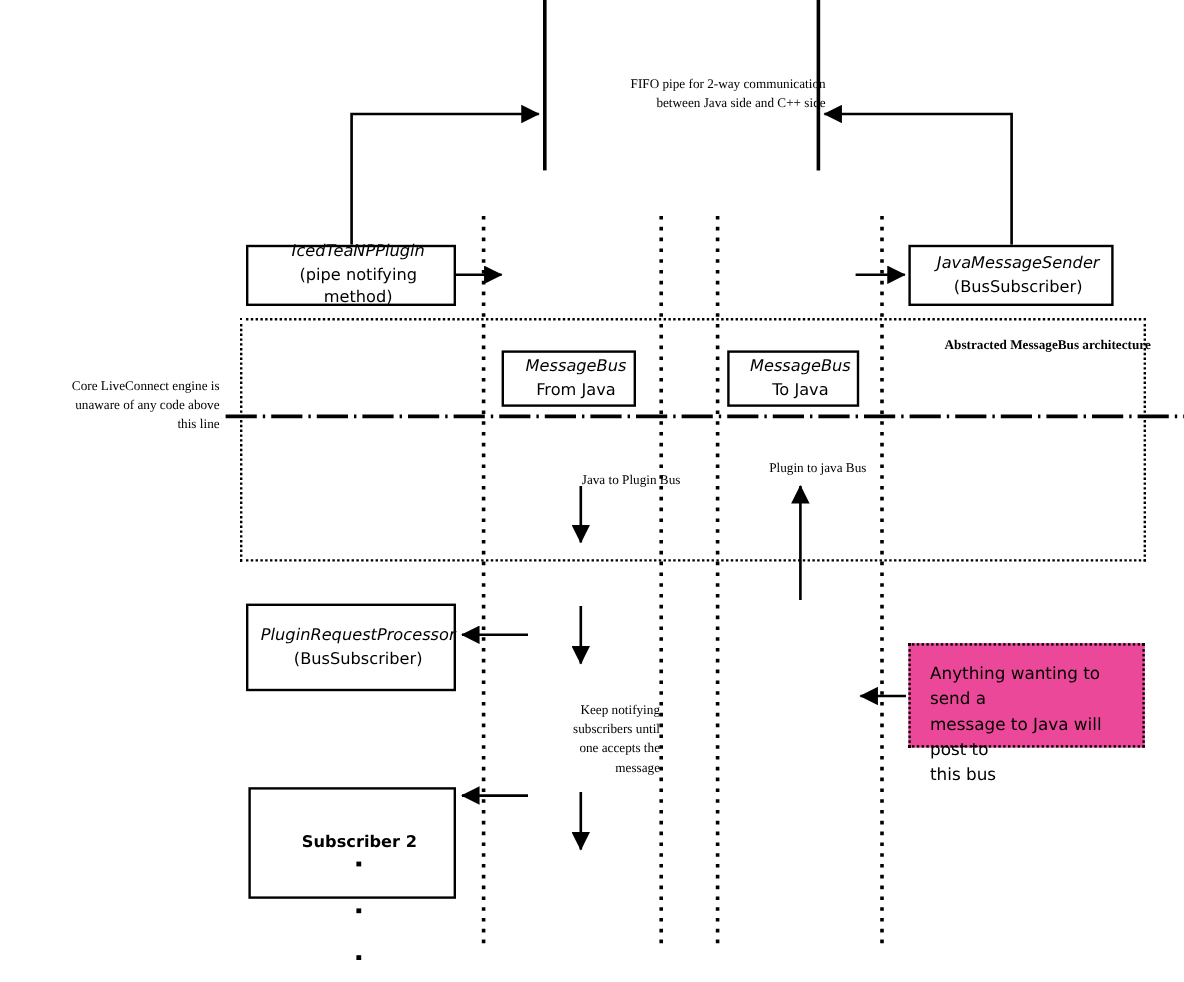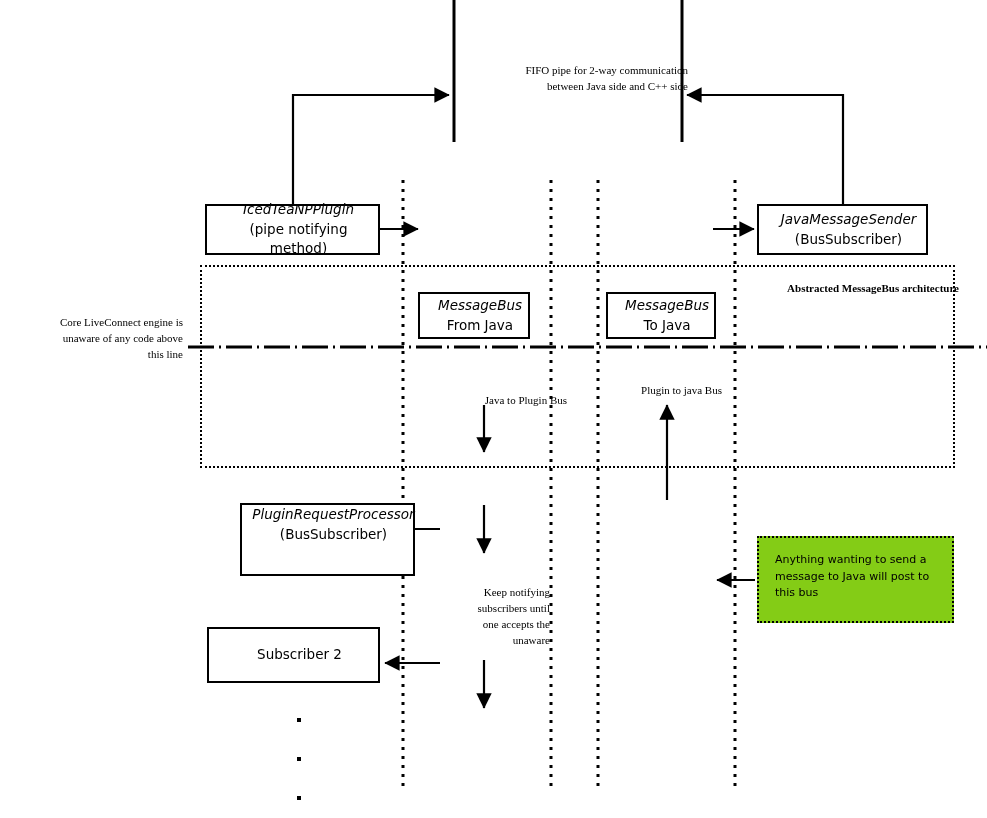--- a/index.html
+++ b/index.html
@@ -60,22 +60,22 @@
     position: absolute;
     box-sizing: border-box;
     border: 2px dotted #000;
     background: transparent;
     z-index: 1;
   }
   .note-box {
     position: absolute;
     box-sizing: border-box;
     border: 2px dotted #000;
-    background: #84cc16;
-    font-size: 11px;
+    background: #ec4899;
+    font-size: 14px;
     line-height: 1.5;
     padding: 14px 14px 10px 16px;
     z-index: 3;
     white-space: pre-line;
   }
   .ellipsis-dots {
     position: absolute;
     z-index: 4;
     display: flex;
     flex-direction: column;
@@ -149,46 +149,46 @@
   <div class="node" style="left:418px; top:292px; width:112px; height:47px;">
     <span class="line-italic">MessageBus</span>
     <span>From Java</span>
   </div>
 
   <div class="node" style="left:606px; top:292px; width:110px; height:47px;">
     <span class="line-italic">MessageBus</span>
     <span>To Java</span>
   </div>
 
-  <div class="node" style="left:205px; top:503px; width:175px; height:73px; justify-content:flex-start;margin-left:35px;">
+  <div class="node" style="left:205px; top:503px; width:175px; height:73px; justify-content:center;">
     <span class="line-italic">PluginRequestProcessor</span>
     <span>(BusSubscriber)</span>
   </div>
 
-  <div class="node" style="left:207px; top:627px; width:173px; height:56px;">
+  <div class="node" style="left:207px; top:656px; width:173px; height:93px;font-weight:bold;">
     <span>Subscriber 2</span>
   </div>
 
   <div class="free-text" style="left:458px; top:63px; width:230px;">FIFO pipe for 2-way communication
 between Java side and C++ side</div>
 
   <div class="free-text" style="left:3px; top:315px; width:180px;">Core LiveConnect engine is
 unaware of any code above
 this line</div>
 
   <div class="free-text bold" style="left:784px; top:281px; width:175px;">Abstracted MessageBus architecture</div>
 
   <div class="free-text" style="left:427px; top:373px; width:140px;margin-top:20px;">Java to Plugin Bus</div>
 
   <div class="free-text" style="left:582px; top:383px; width:140px;">Plugin to java Bus</div>
 
   <div class="free-text" style="left:440px; top:585px; width:110px;">Keep notifying
 subscribers until
 one accepts the
-unaware</div>
+message</div>
 
   <div class="note-box" style="left:757px; top:536px; width:197px; height:87px;">Anything wanting to send a
 message to Java will post to
 this bus</div>
 
   <div class="ellipsis-dots" style="left:296px; top:718px; width:5px; height:82px;">
     <span></span>
     <span></span>
     <span></span>
   </div>

